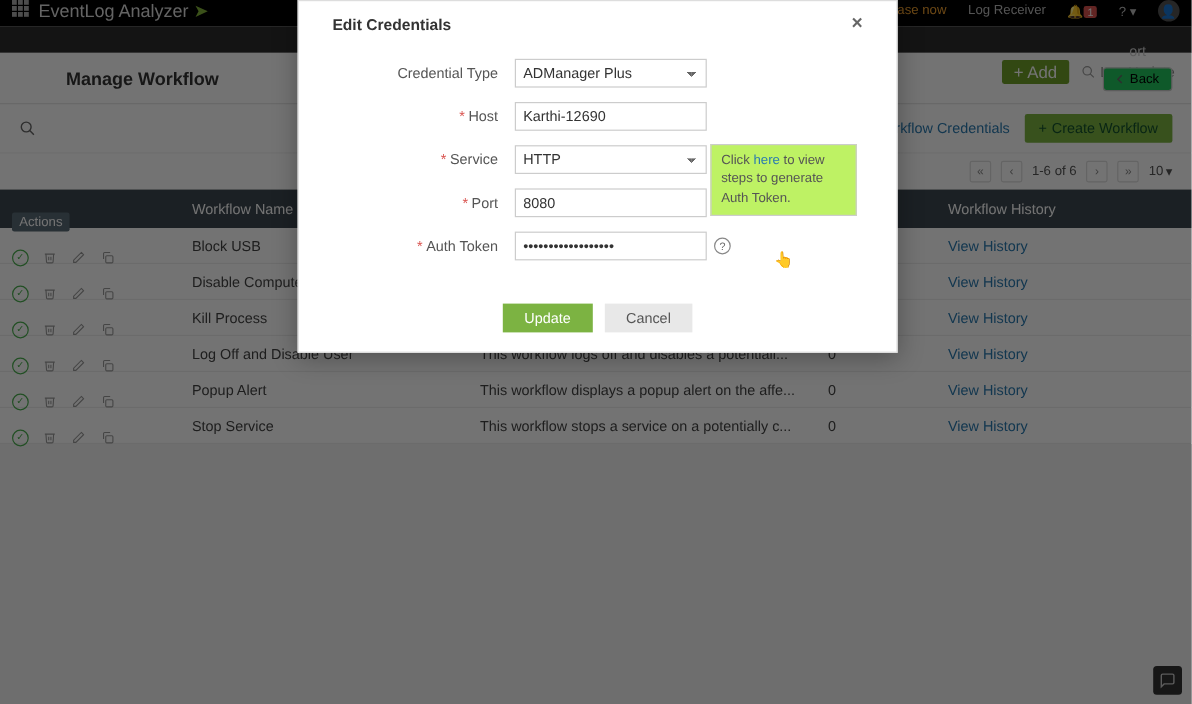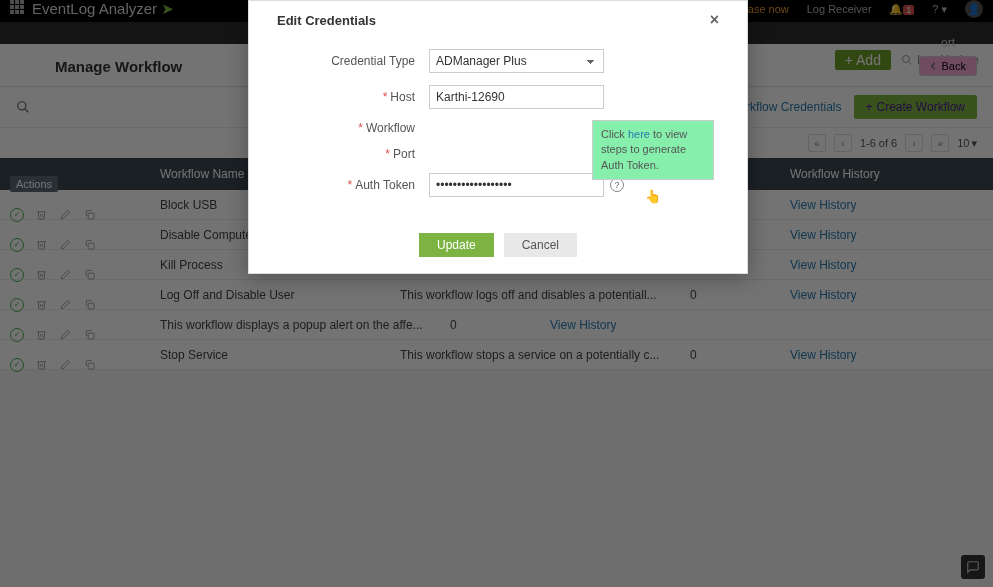--- a/index.html
+++ b/index.html
@@ -19,29 +19,29 @@
 
 .navbar { height: 22px; background: #2d2d2d; color: #ccc; display: flex; align-items: center; padding: 0 14px; font-size: 12px; flex-direction: column; }
 .nav-item { margin-right: 24px; color:#ccc; }
 .nav-right { margin-left:auto; display:flex; align-items:center; gap:10px; }
 .btn-add { background:#6fa129; color:#fff; padding:2px 10px; border-radius:2px; font-size:14px; }
 .search-nav { color:#888; display:flex; align-items:center; gap:4px; }
 
 
 .page-header { display:flex; align-items:center; justify-content:space-between; padding:12px 16px 10px; background:#fff; border-bottom:1px solid #e0e0e0; }
 .page-header h1 { font-size:15px; font-weight:600; color:#333;margin-left:39px; }
-.back-btn { border:1px solid #ccc; border-radius:3px; padding:3px 10px; background:#f9a8d4; font-size:11px; cursor:pointer; display:flex; align-items:center; gap:4px; }
+.back-btn { border:1px solid #ccc; border-radius:3px; padding:3px 10px; background:#22c55e; font-size:11px; cursor:pointer; display:flex; align-items:center; gap:4px; }
 
 
 .toolbar { display:flex; align-items:center; padding:8px 16px; background:#fff; border-bottom:1px solid #eee; }
 .search-box { flex:1; display:flex; align-items:center; }
 .search-box input { border:none; outline:none; font-size:12px; width:200px; }
 .right-links { display:flex; align-items:center; gap:12px; }
 .link-wc { color:#2a7ab0; font-size:12px; cursor:pointer; }
-.btn-create { background:#7cb342; color:#4c1d95; padding:5px 12px; border-radius:2px; font-size:12px; cursor:pointer; }
+.btn-create { background:#7cb342; color:#14532d; padding:5px 12px; border-radius:2px; font-size:12px; cursor:pointer; }
 .btn-create .plus { margin-right:4px; }
 
 
 .pager-row { display:flex; align-items:center; justify-content:flex-end; padding:6px 16px; background:#fff; gap:8px; font-size:11px; color:#555; }
 .pager-btn { width:18px; height:18px; display:inline-flex; align-items:center; justify-content:center; border:1px solid #ddd; border-radius:2px; color:#888; font-size:10px; cursor:pointer; }
 .page-size { display:flex; align-items:center; gap:2px; cursor:pointer; }
 
 
 .table { width:100%; background:#fff; }
 .thead { display:flex; background:#3d4850; color:#fff; font-size:12px; height:32px; align-items:center; }
@@ -64,27 +64,27 @@
 .overlay { position:absolute; inset:0; background:rgba(0,0,0,.55); z-index:10; }
 
 
 .modal { position:absolute; left:248px; top:0; width:500px; background:#fff; z-index:20; box-shadow:0 4px 20px rgba(0,0,0,.3); border:1px solid #ddd; }
 .modal-header { display:flex; align-items:center; justify-content:space-between; padding:10px 28px; font-size:13px; font-weight:600; color:#333; }
 .modal-close { cursor:pointer; font-size:16px; color:#666; }
 .modal-body { padding:10px 20px 14px; }
 .form-row { display:flex; align-items:center; margin-bottom:12px; position:relative; }
 .form-label { width:160px; text-align:right; padding-right:14px; font-size:12px; color:#555; }
 .form-label .req { color:#d9534f; margin-right:3px; }
-.form-input, .form-select { width:175px; height:24px; border:1px solid #ccc; padding:0 6px; font-size:12px; color:#333; background:#fff; }
+.form-input, .form-select { width:160px; height:24px; border:1px solid #ccc; padding:0 6px; font-size:12px; color:#333; background:#fff; }
 .form-select { appearance:none; padding-right:20px; background-image: linear-gradient(45deg, transparent 50%, #666 50%), linear-gradient(135deg, #666 50%, transparent 50%); background-position: calc(100% - 12px) 10px, calc(100% - 8px) 10px; background-size: 4px 4px, 4px 4px; background-repeat:no-repeat; }
 .help-icon { margin-left:6px; width:14px; height:14px; border:1px solid #888; border-radius:50%; display:inline-flex; align-items:center; justify-content:center; font-size:9px; color:#666; cursor:help; }
 .cursor-hand { position:absolute; left:376px; top:16px; font-size:13px; pointer-events:none; }
 
 
-.tooltip { position:absolute; left:592px; top:120px; width:122px; background:#86efac; border:1px solid #ccc; padding:6px 8px; font-size:11px; color:#555; z-index:25; line-height:1.4; }
+.tooltip { position:absolute; left:592px; top:120px; width:122px; background:#bef264; border:1px solid #ccc; padding:6px 8px; font-size:11px; color:#555; z-index:25; line-height:1.4; }
 .tooltip a { color:#2a7ab0; }
 
 
 .modal-footer { display:flex; justify-content:center; gap:10px; padding:10px 0 16px; }
 .btn-update { background:#7cb342; color:#fff; padding:5px 18px; border:none; font-size:12px; cursor:pointer; }
 .btn-cancel { background:#e8e8e8; color:#555; padding:5px 18px; border:none; font-size:12px; cursor:pointer; }
 
 
 .chat-fab { position:absolute; right:8px; bottom:8px; width:24px; height:24px; background:#333; border-radius:3px; display:flex; align-items:center; justify-content:center; color:#ccc; font-size:12px; }
 
@@ -297,20 +297,21 @@
               <path d="M17 3l4 4L7 21H3v-4z"></path>
             </svg>
           </span>
       <span class="action-ico">
             <svg width="11" height="11" viewBox="0 0 24 24" stroke="#999" stroke-width="2" fill="none">
               <rect x="9" y="9" width="13" height="13" rx="2"></rect>
               <path d="M5 15V5a2 2 0 0 1 2-2h10"></path>
             </svg>
           </span>
     </div>
+    <div class="col col-name">Popup Alert</div>
     <div class="col col-desc">This workflow displays a popup alert on the affe...</div>
     <div class="col col-alert">0</div>
     <div class="col col-hist"><span class="link">View History</span></div>
       </div>
       <div class="trow">
     <div class="col col-actions actions-cell">
       <span class="action-ico check">✓</span>
       <span class="action-ico">
             <svg width="11" height="11" viewBox="0 0 24 24" stroke="#999" stroke-width="2" fill="none">
               <polyline points="3 6 5 6 21 6"></polyline>
@@ -350,24 +351,28 @@
       <label class="form-label">Credential Type</label>
       <select class="form-select">
         <option>ADManager Plus</option>
       </select>
     </div>
     <div class="form-row">
       <label class="form-label"><span class="req">*</span><span>Host</span></label>
       <input class="form-input" value="Karthi-12690" style="">
     </div>
     <div class="form-row">
-      <label class="form-label"><span class="req">*</span><span>Workflow</span></label>
+      <label class="form-label"><span class="req">*</span><span>Service</span></label>
+      <select class="form-select">
+        <option>HTTP</option>
+      </select>
     </div>
     <div class="form-row">
       <label class="form-label"><span class="req">*</span><span>Port</span></label>
+      <input class="form-input" value="8080" style="">
     </div>
     <div class="form-row">
       <label class="form-label"><span class="req">*</span><span>Auth Token</span></label>
       <input class="form-input" value="••••••••••••••••••" style="">
       <span class="help-icon">?</span>
       <span class="cursor-hand">👆</span>
     </div>
   </div>
   <div class="modal-footer">
     <button class="btn-update">Update</button>

